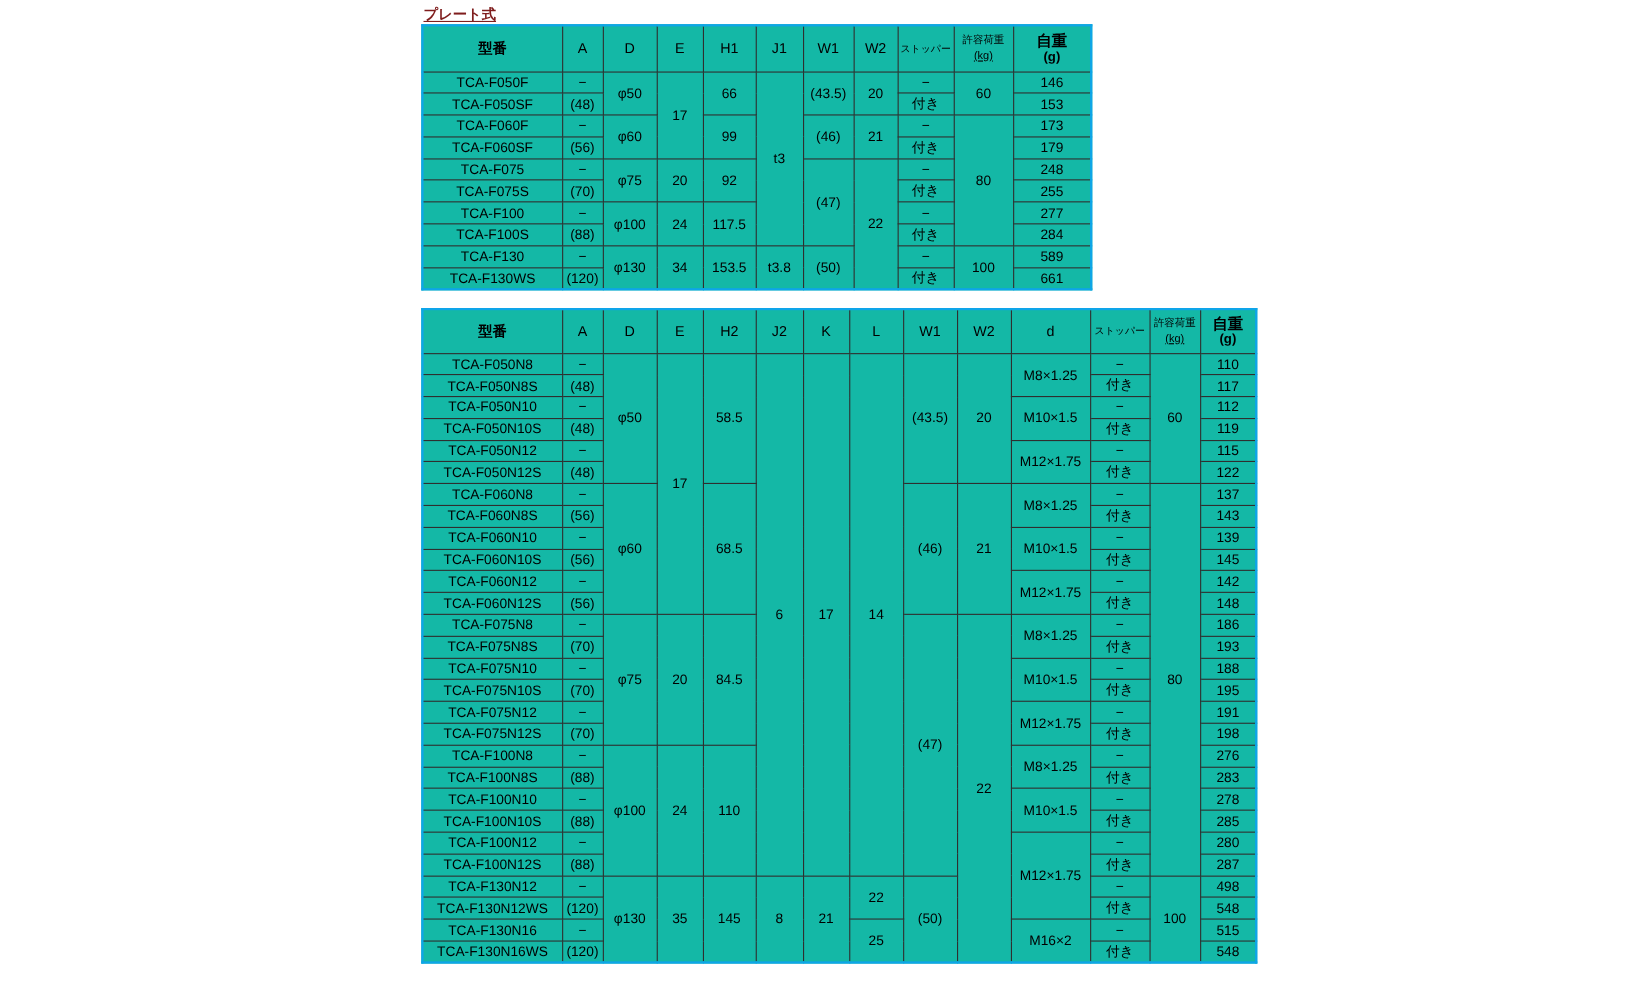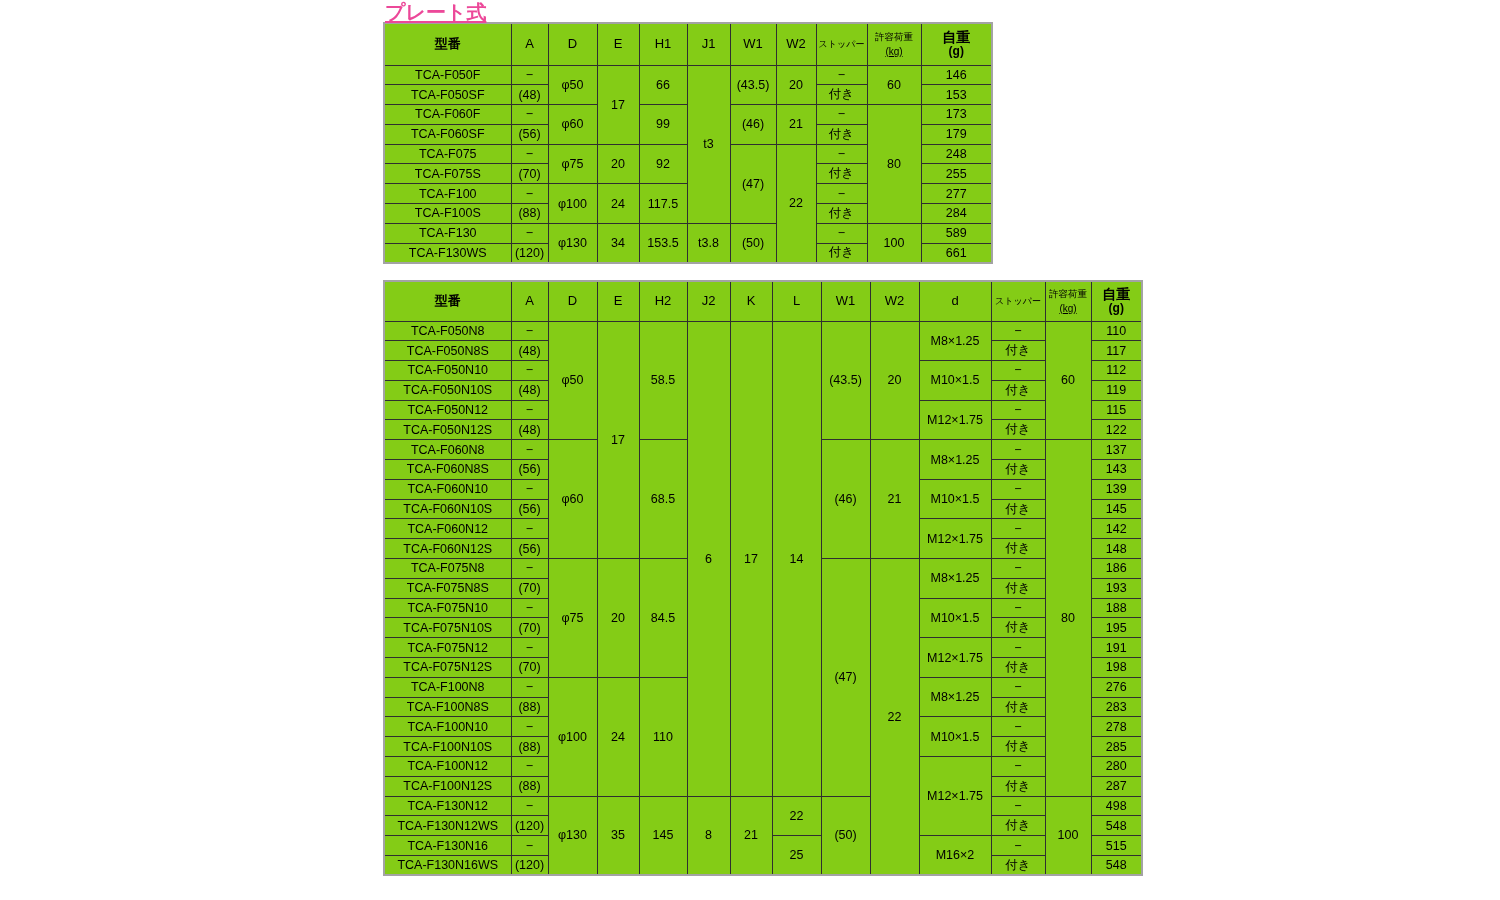--- a/index.html
+++ b/index.html
@@ -5,27 +5,27 @@
   html,body{margin:0;padding:0;}
   body{
     width:1500px;height:900px;position:relative;background:#ffffff;
     font-family:"Liberation Sans","DejaVu Sans",sans-serif;color:#000;
     -webkit-font-smoothing:antialiased;
   }
   .tbl-block{position:absolute;}
   #plate-block{left:383px;top:5px;}
   #screw-block{left:383px;top:280px;}
   .tbl-title{
-    font-size:20px;font-weight:bold;line-height:15px;
+    font-size:13px;font-weight:bold;line-height:15px;
     text-decoration:underline;text-underline-offset:2px;
-    margin:0 0 2px 2px;color:#ec4899;
+    margin:0 0 2px 2px;color:#7f1d1d;
   }
   table{
     border-collapse:collapse;table-layout:fixed;
-    border:2px solid #a3a3a3;background:#84cc16;
+    border:2px solid #0ea5e9;background:#14b8a6;
   }
   th,td{
     border:1px solid #2f2f2f;text-align:center;vertical-align:middle;
     padding:0;overflow:hidden;white-space:nowrap;
   }
   th{font-weight:normal;font-size:13px;line-height:14px;}
   th.hmodel{font-size:13px;font-weight:bold;}
   th.hsmall{font-size:9px;}
   th.hload{font-size:9.5px;}
   th.hload .sub{font-size:10px;margin-top:1px;text-decoration:underline;}

